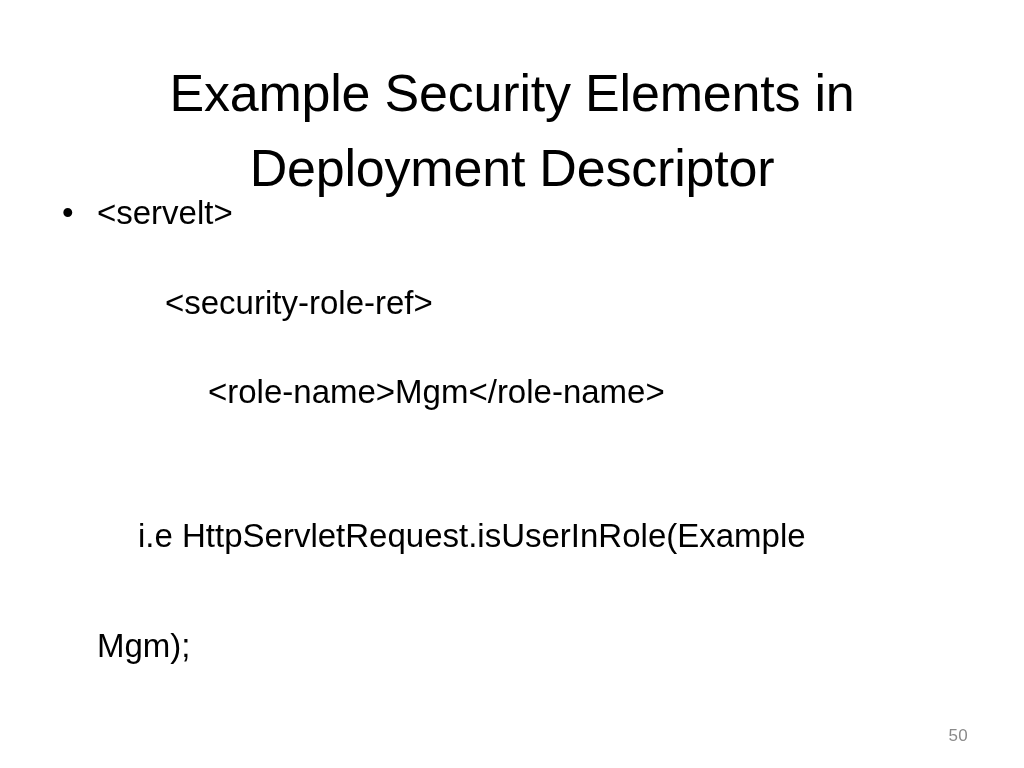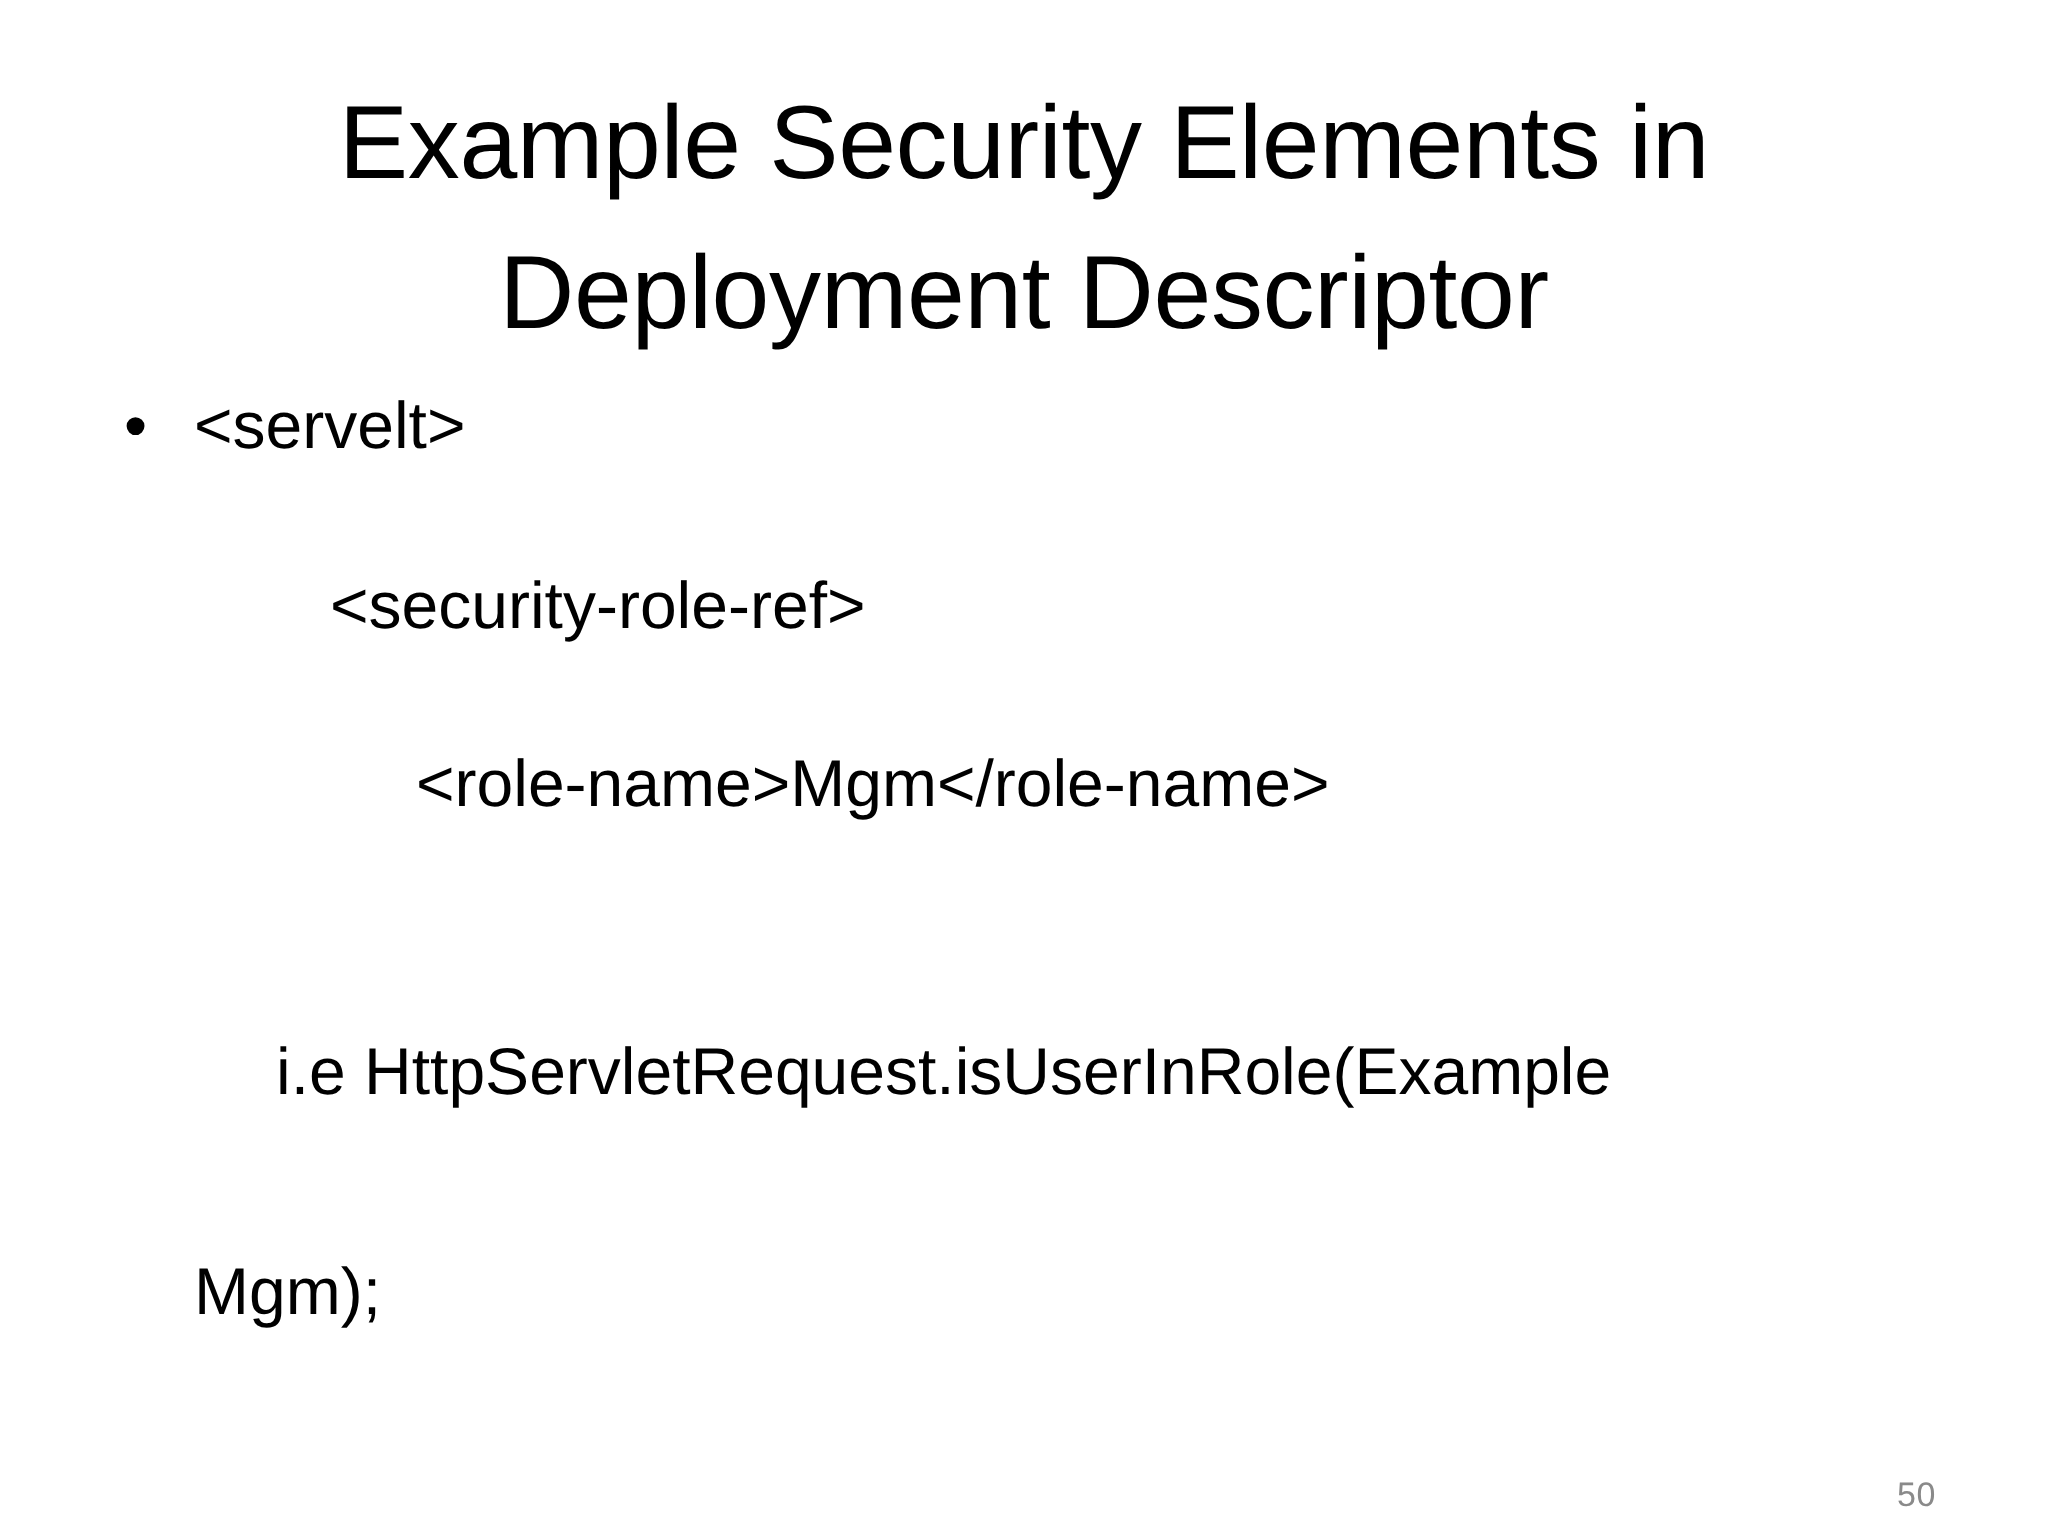--- a/index.html
+++ b/index.html
@@ -21,21 +21,21 @@
     inset: 0;
     width: 1024px;
     height: 768px;
     background: #ffffff;
   }
 
   
   .slide-title {
     position: absolute;
     left: 72px;
-    top: 0;
+    top: 21px;
     width: 880px;
     text-align: center;
     font-size: 52px;
     line-height: 1.44;
     font-weight: 400;
     letter-spacing: -0.2px;
     color: #000000;
     white-space: pre-line;
   }
 
@@ -90,21 +90,21 @@
   }
   .ie-para .wrap-indent {
     display: block;
     padding-left: 14px;
   }
 
   
   .slide-number {
     position: absolute;
     right: 56px;
-    bottom: 10px;
+    bottom: 22px;
     font-size: 17px;
     color: #8a8a8a;
     text-align: center;
     letter-spacing: 0.3px;
   }
 </style>
 </head>
 <body>
 
 <div class="slide">

